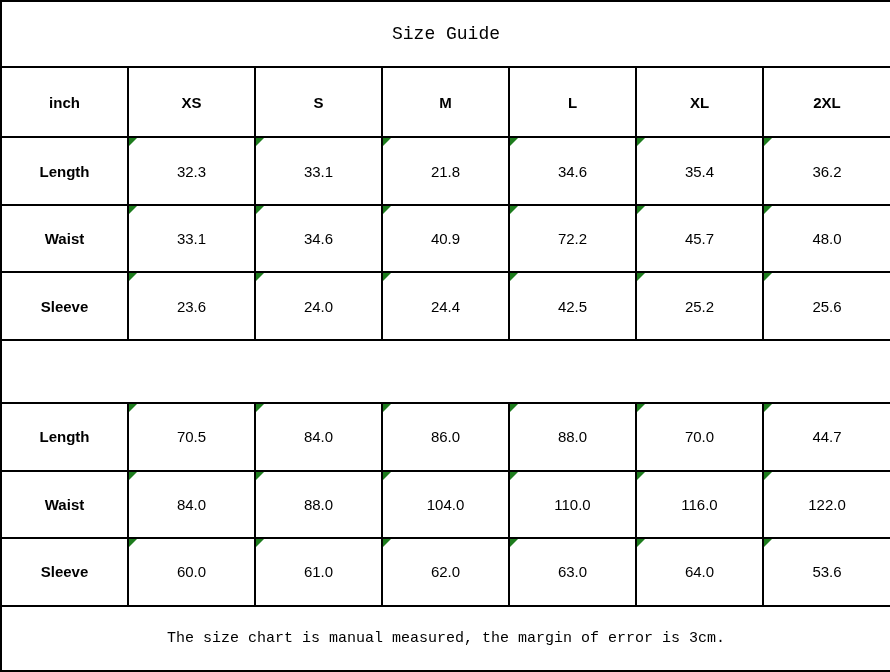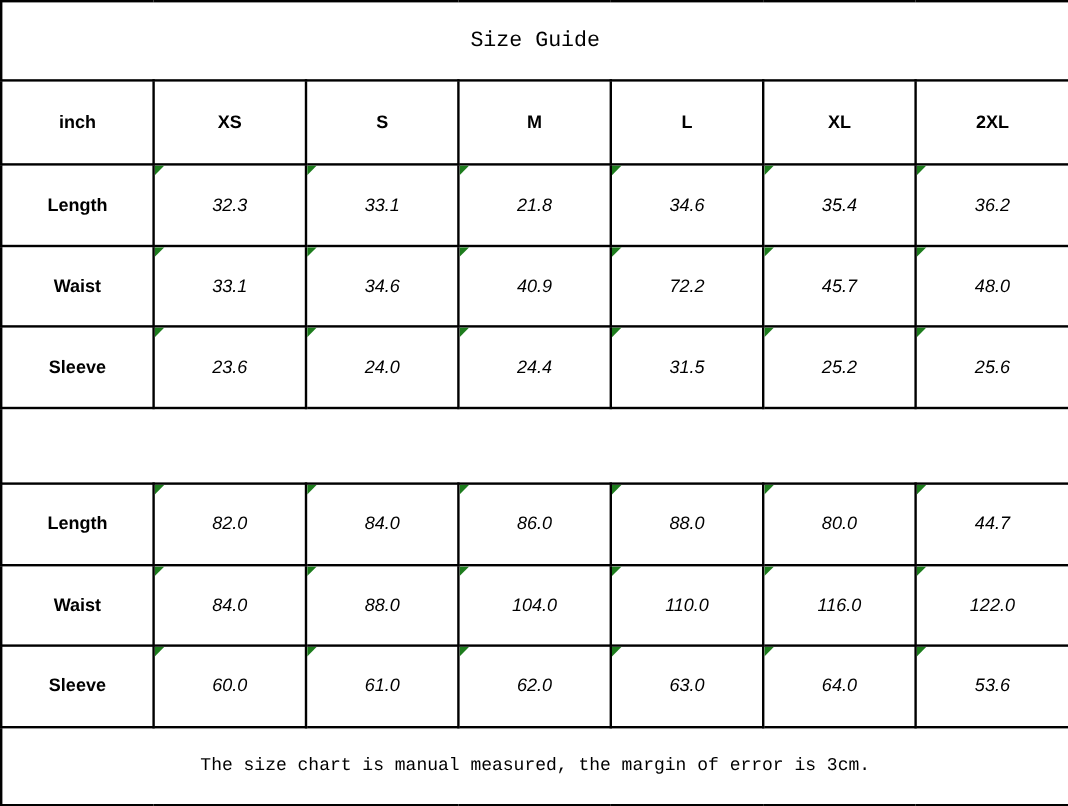--- a/index.html
+++ b/index.html
@@ -32,21 +32,20 @@
   }
   .unit-cell, .header-cell, .label-cell {
     font-weight: bold;
     font-size: 15px;
   }
   tr.row-size-header td { height: 59px; }
   tr.row-data td { height: 57px; text-align: center; }
   .value-cell {
     font-size: 15px;
     position: relative;
-    font-style: italic;
   }
   .spacer-cell { height: 53px; }
   .note-cell {
     font-family: "Liberation Mono", "DejaVu Sans Mono", monospace;
     font-size: 15px;
     height: 55px;
   }
   .flag {
     position: absolute;
     top: 0;
@@ -104,37 +103,37 @@
       <td class="value-cell"><span class="flag"></span><span>72.2</span></td>
       <td class="value-cell"><span class="flag"></span><span>45.7</span></td>
       <td class="value-cell"><span class="flag"></span><span>48.0</span></td>
     </tr>
 
     <tr class="row-data">
       <td class="label-cell">Sleeve</td>
       <td class="value-cell"><span class="flag"></span><span>23.6</span></td>
       <td class="value-cell"><span class="flag"></span><span>24.0</span></td>
       <td class="value-cell"><span class="flag"></span><span>24.4</span></td>
-      <td class="value-cell"><span class="flag"></span><span>31.5</span></td>
+      <td class="value-cell"><span class="flag"></span><span>42.5</span></td>
       <td class="value-cell"><span class="flag"></span><span>25.2</span></td>
       <td class="value-cell"><span class="flag"></span><span>25.6</span></td>
     </tr>
 
     <tr>
       <td class="spacer-cell" colspan="7"></td>
     </tr>
 
 
     <tr class="row-data">
       <td class="label-cell">Length</td>
-      <td class="value-cell"><span class="flag"></span><span>82.0</span></td>
+      <td class="value-cell"><span class="flag"></span><span>70.5</span></td>
       <td class="value-cell"><span class="flag"></span><span>84.0</span></td>
       <td class="value-cell"><span class="flag"></span><span>86.0</span></td>
       <td class="value-cell"><span class="flag"></span><span>88.0</span></td>
-      <td class="value-cell"><span class="flag"></span><span>80.0</span></td>
+      <td class="value-cell"><span class="flag"></span><span>70.0</span></td>
       <td class="value-cell"><span class="flag"></span><span>44.7</span></td>
     </tr>
 
     <tr class="row-data">
       <td class="label-cell">Waist</td>
       <td class="value-cell"><span class="flag"></span><span>84.0</span></td>
       <td class="value-cell"><span class="flag"></span><span>88.0</span></td>
       <td class="value-cell"><span class="flag"></span><span>104.0</span></td>
       <td class="value-cell"><span class="flag"></span><span>110.0</span></td>
       <td class="value-cell"><span class="flag"></span><span>116.0</span></td>

